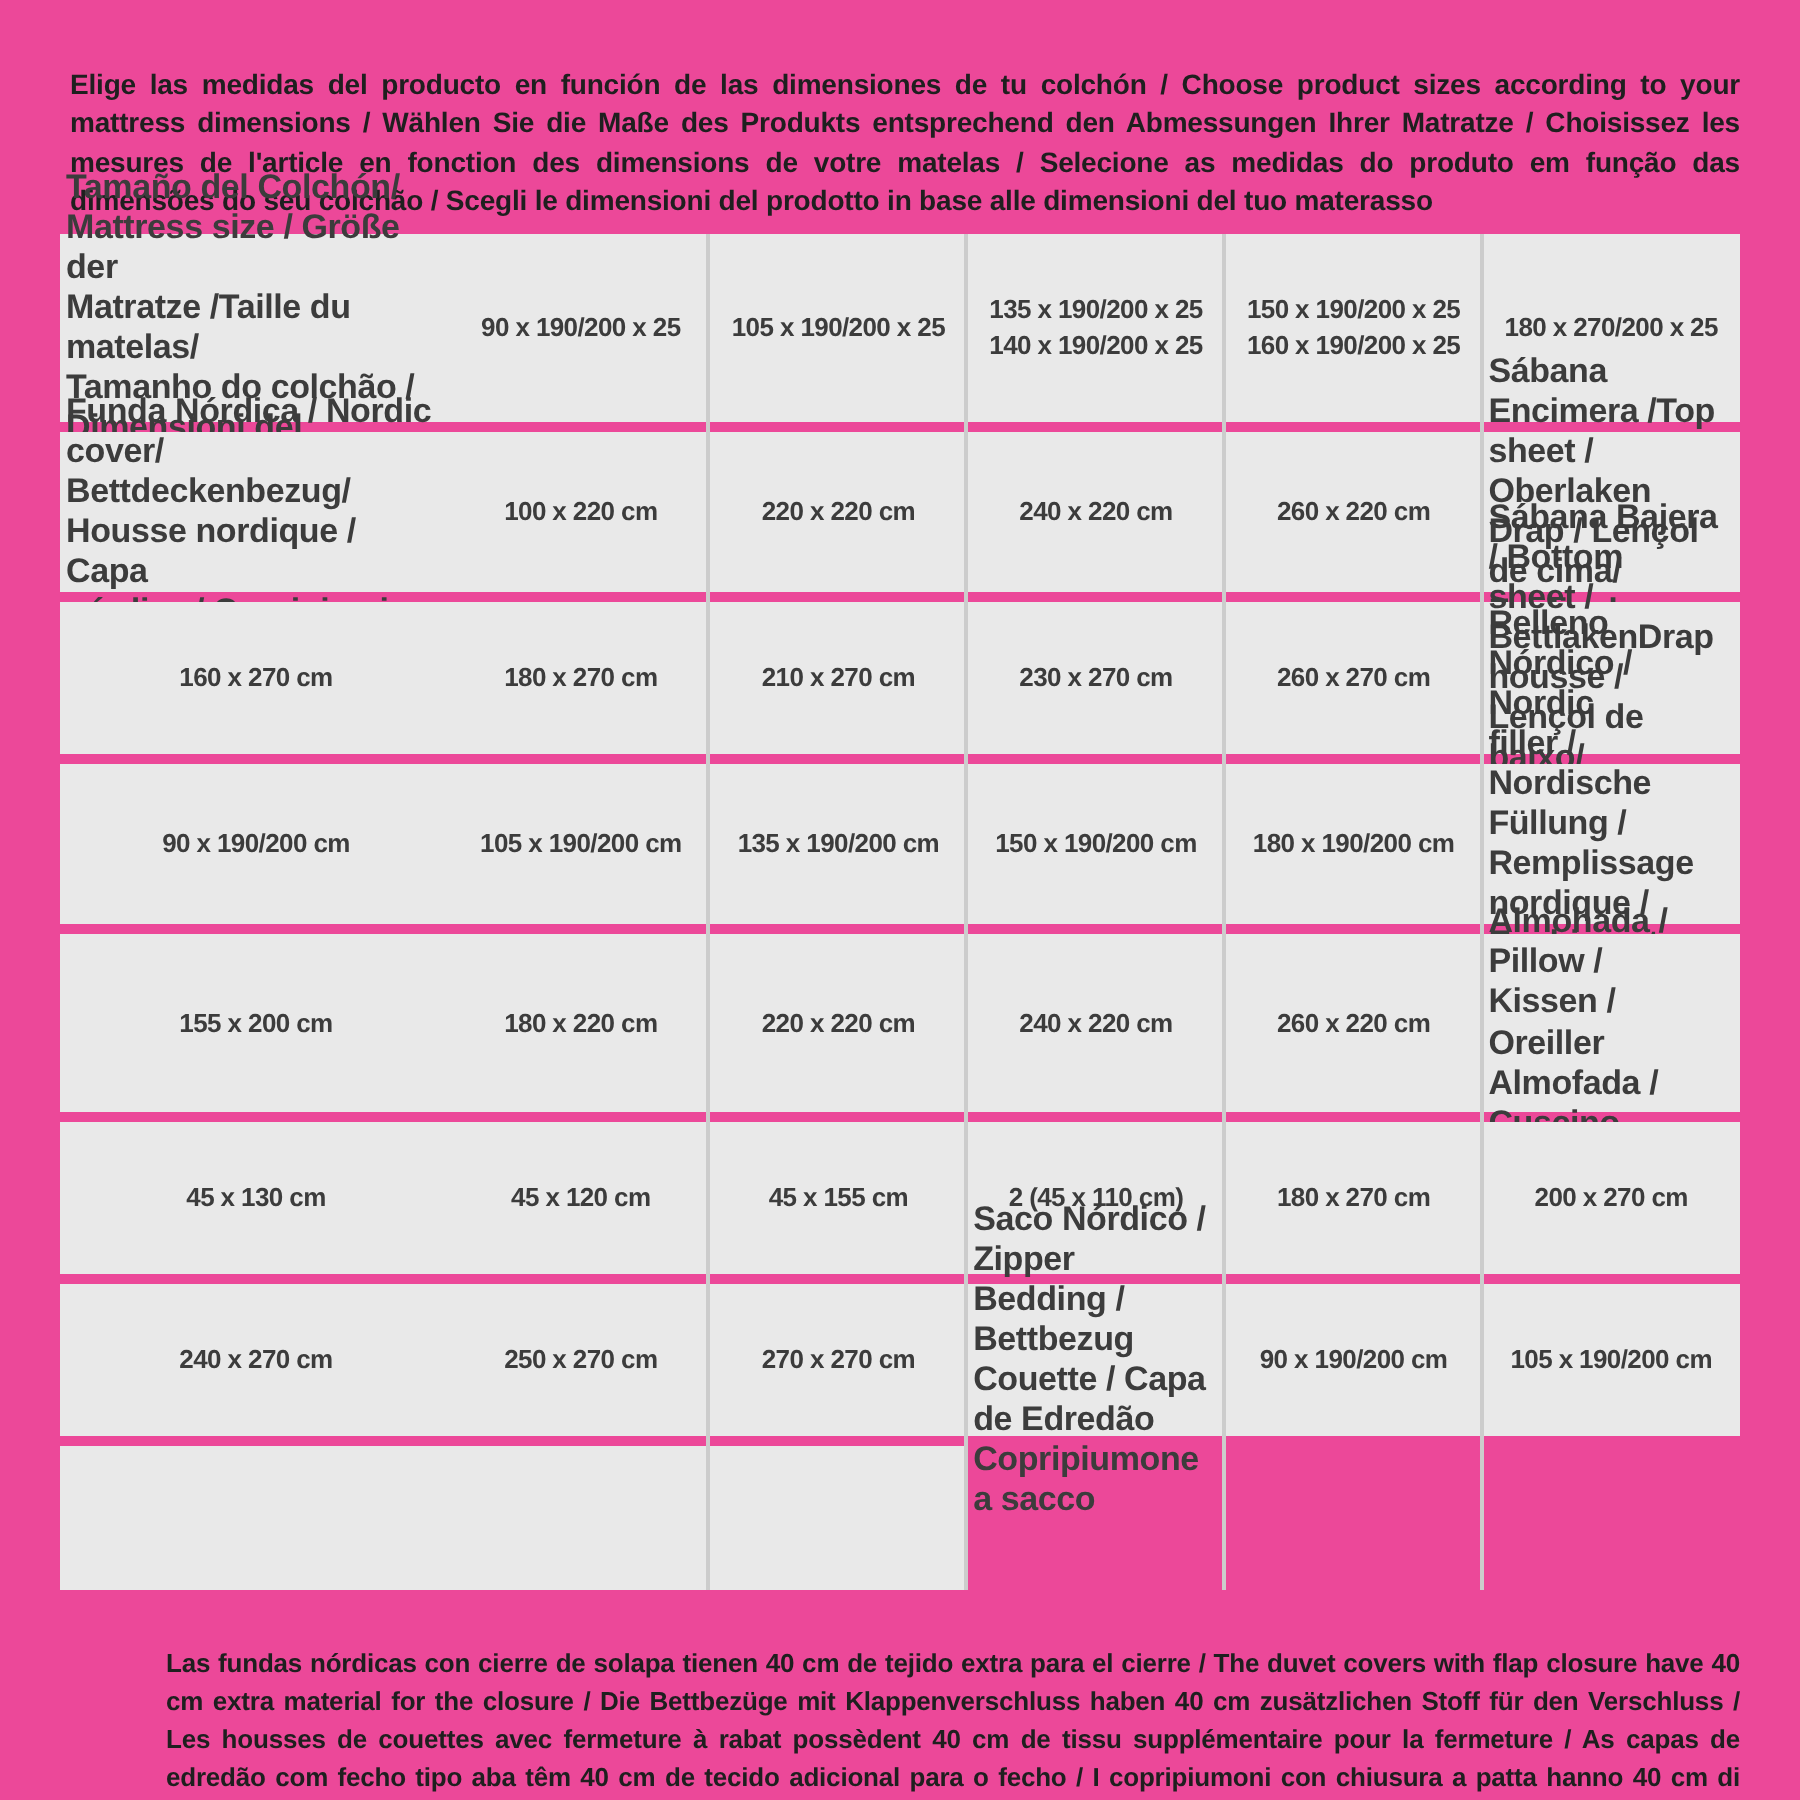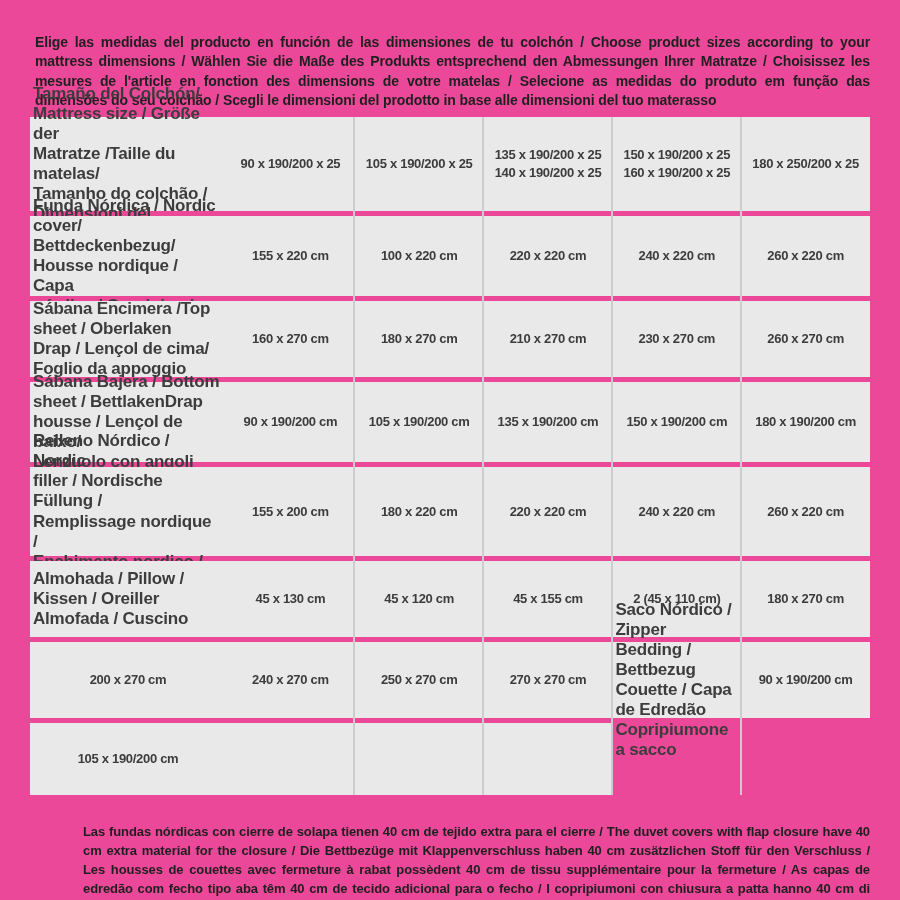--- a/index.html
+++ b/index.html
@@ -97,26 +97,25 @@
 Mattress size / Größe der
 Matratze /Taille du matelas/
 Tamanho do colchão /
 Dimensioni del materasso</div>
         <div class="cell value">90 x 190/200 x 25</div>
         <div class="cell value">105 x 190/200 x 25</div>
         <div class="cell value">135 x 190/200 x 25
 140 x 190/200 x 25</div>
         <div class="cell value">150 x 190/200 x 25
 160 x 190/200 x 25</div>
-        <div class="cell value">180 x 250/200 x 25</div>
+        <div class="cell value">180 x 270/200 x 25</div>
         <div class="cell label">Funda Nórdica /  Nordic
 cover/ Bettdeckenbezug/
 Housse nordique  / Capa
 nórdica / Copripiumino</div>
-        <div class="cell value">155 x 220 cm</div>
         <div class="cell value">100 x 220 cm</div>
         <div class="cell value">220 x 220 cm</div>
         <div class="cell value">240 x 220 cm</div>
         <div class="cell value">260 x 220 cm</div>
         <div class="cell label">Sábana Encimera /Top
 sheet / Oberlaken
 Drap / Lençol de cima/
 Foglio da appoggio</div>
         <div class="cell value">160 x 270 cm</div>
         <div class="cell value">180 x 270 cm</div>

